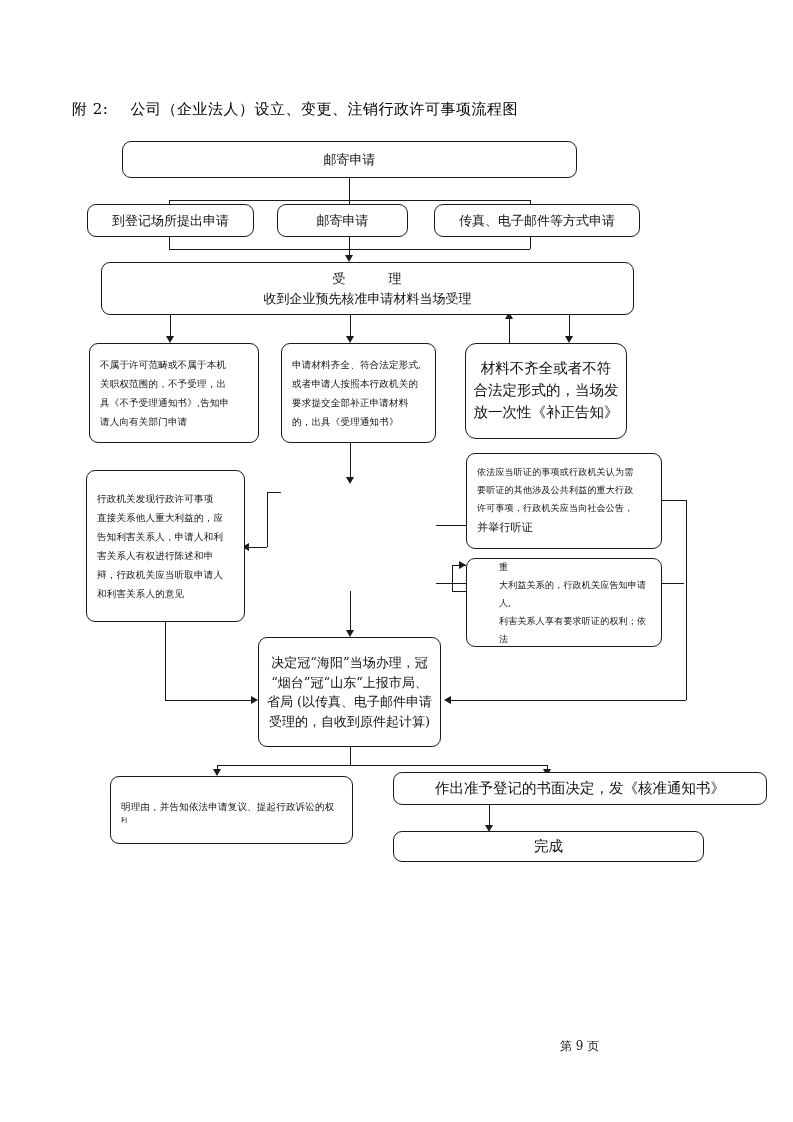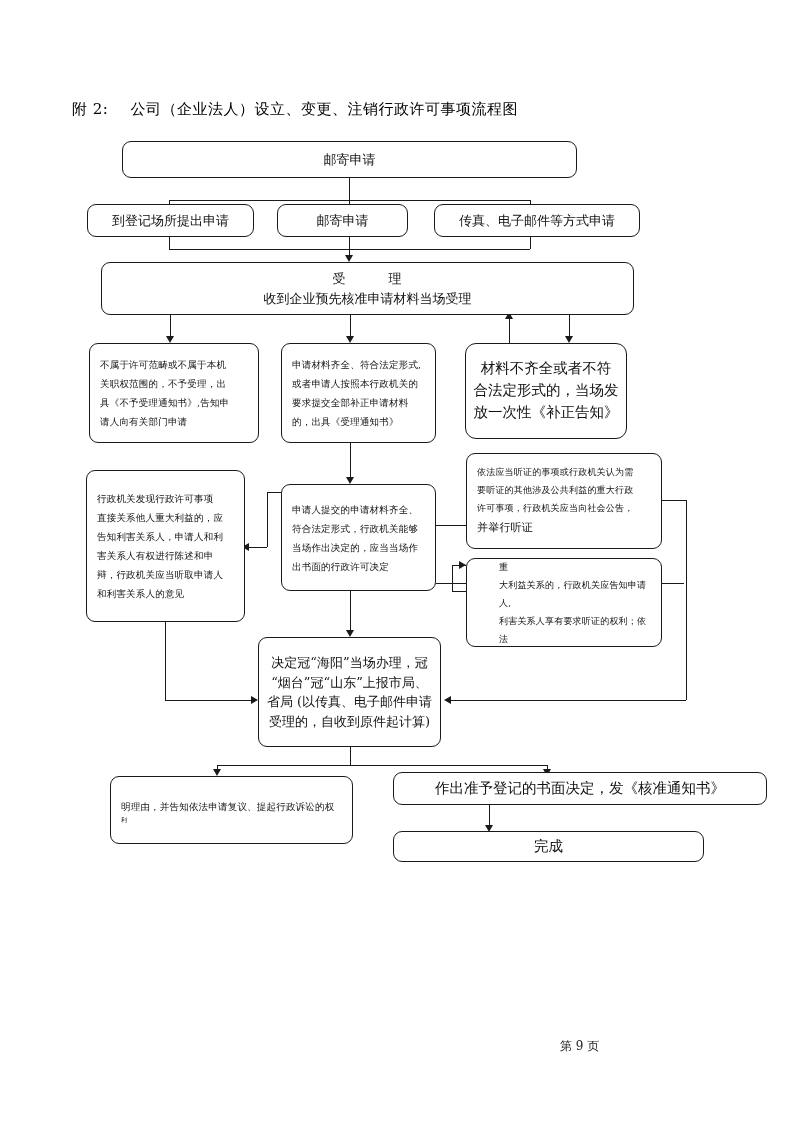--- a/index.html
+++ b/index.html
@@ -198,26 +198,20 @@
 
   <div class="node t-sm align-left pad-sm" style="left:86px; top:470px; width:159px; height:152px;">
     <span class="ln">行政机关发现行政许可事项</span>
     <span class="ln">直接关系他人重大利益的，应</span>
     <span class="ln">告知利害关系人，申请人和利</span>
     <span class="ln">害关系人有权进行陈述和申</span>
     <span class="ln">辩，行政机关应当听取申请人</span>
     <span class="ln">和利害关系人的意见</span>
   </div>
 
-  <div class="node t-sm align-left pad-sm" style="left:281px; top:484px; width:155px; height:107px;">
-    <span class="ln">申请人提交的申请材料齐全、</span>
-    <span class="ln">符合法定形式，行政机关能够</span>
-    <span class="ln">当场作出决定的，应当当场作</span>
-    <span class="ln">出书面的行政许可决定</span>
-  </div>
 
   <div class="node t-xs align-left pad-sm" style="left:466px; top:453px; width:196px; height:96px;">
     <span class="ln">依法应当听证的事项或行政机关认为需</span>
     <span class="ln">要听证的其他涉及公共利益的重大行政</span>
     <span class="ln">许可事项，行政机关应当向社会公告，</span>
     <span class="ln" style="font-size:11px;">并举行听证</span>
   </div>
 
   <div class="node t-xs align-left pad-sm" style="left:466px; top:558px; width:196px; height:89px;padding-left:32px;">
     <span class="ln">行政许可直接涉及申请人与他人之间重</span>

